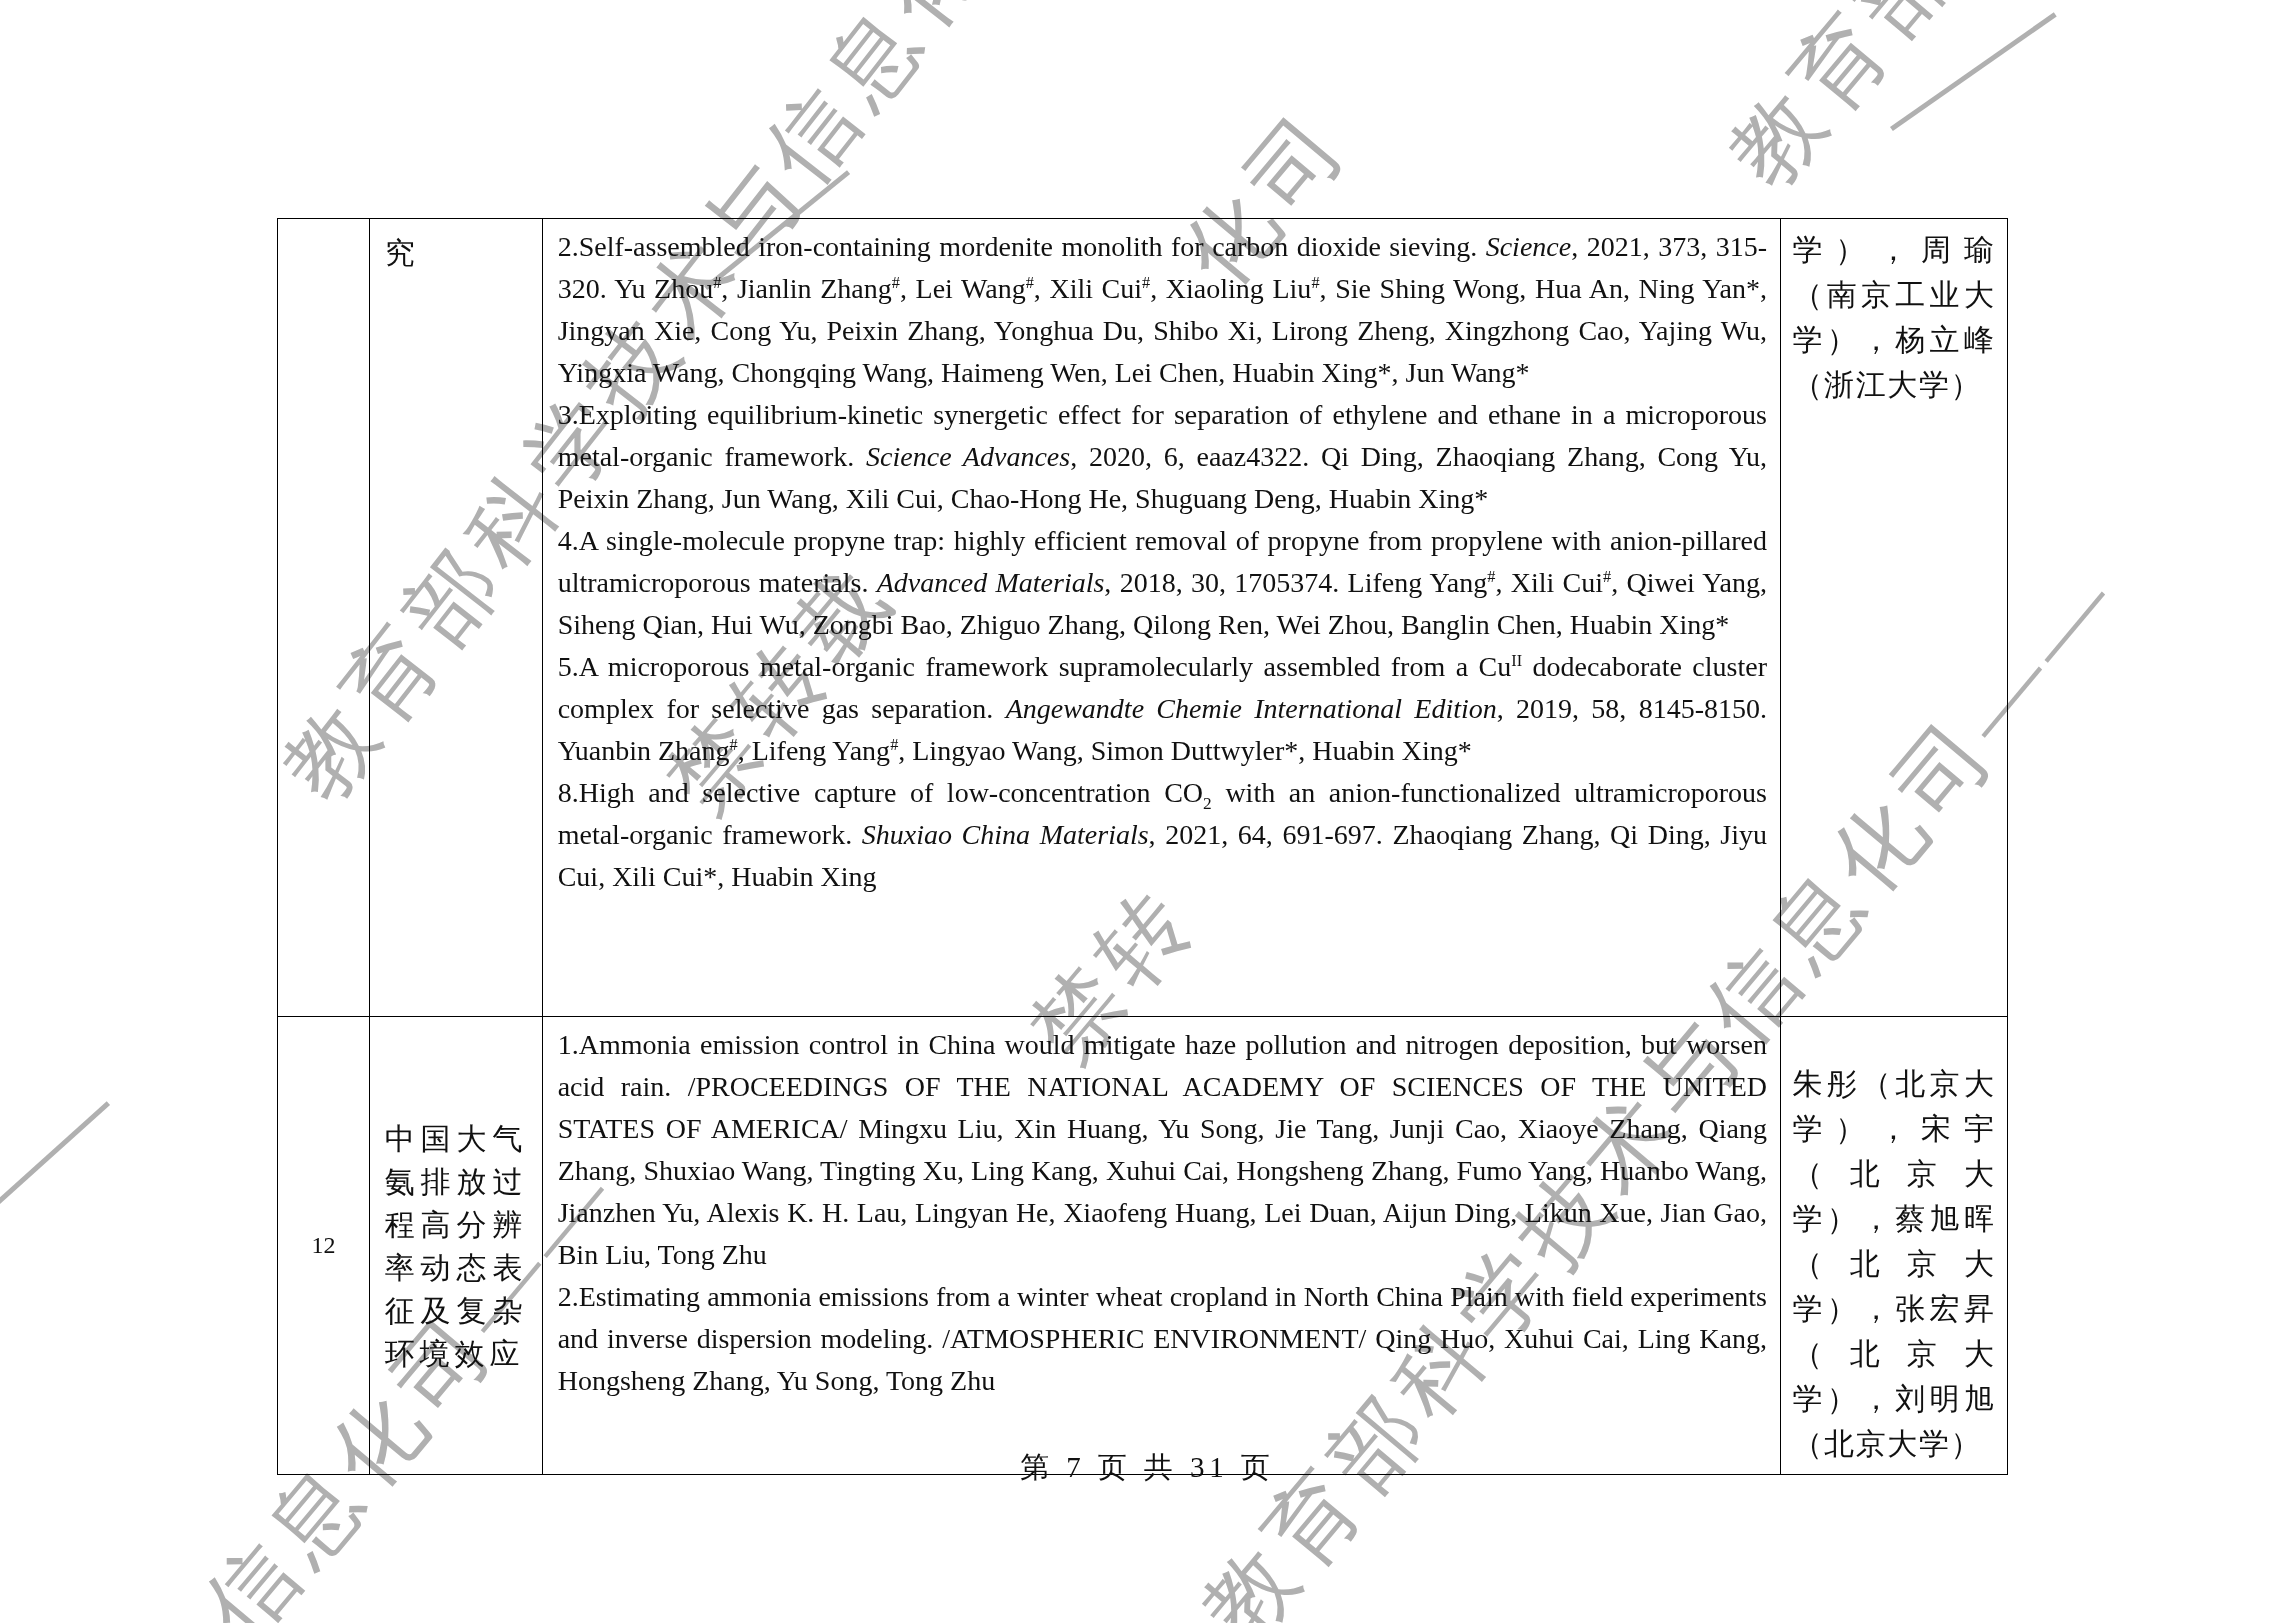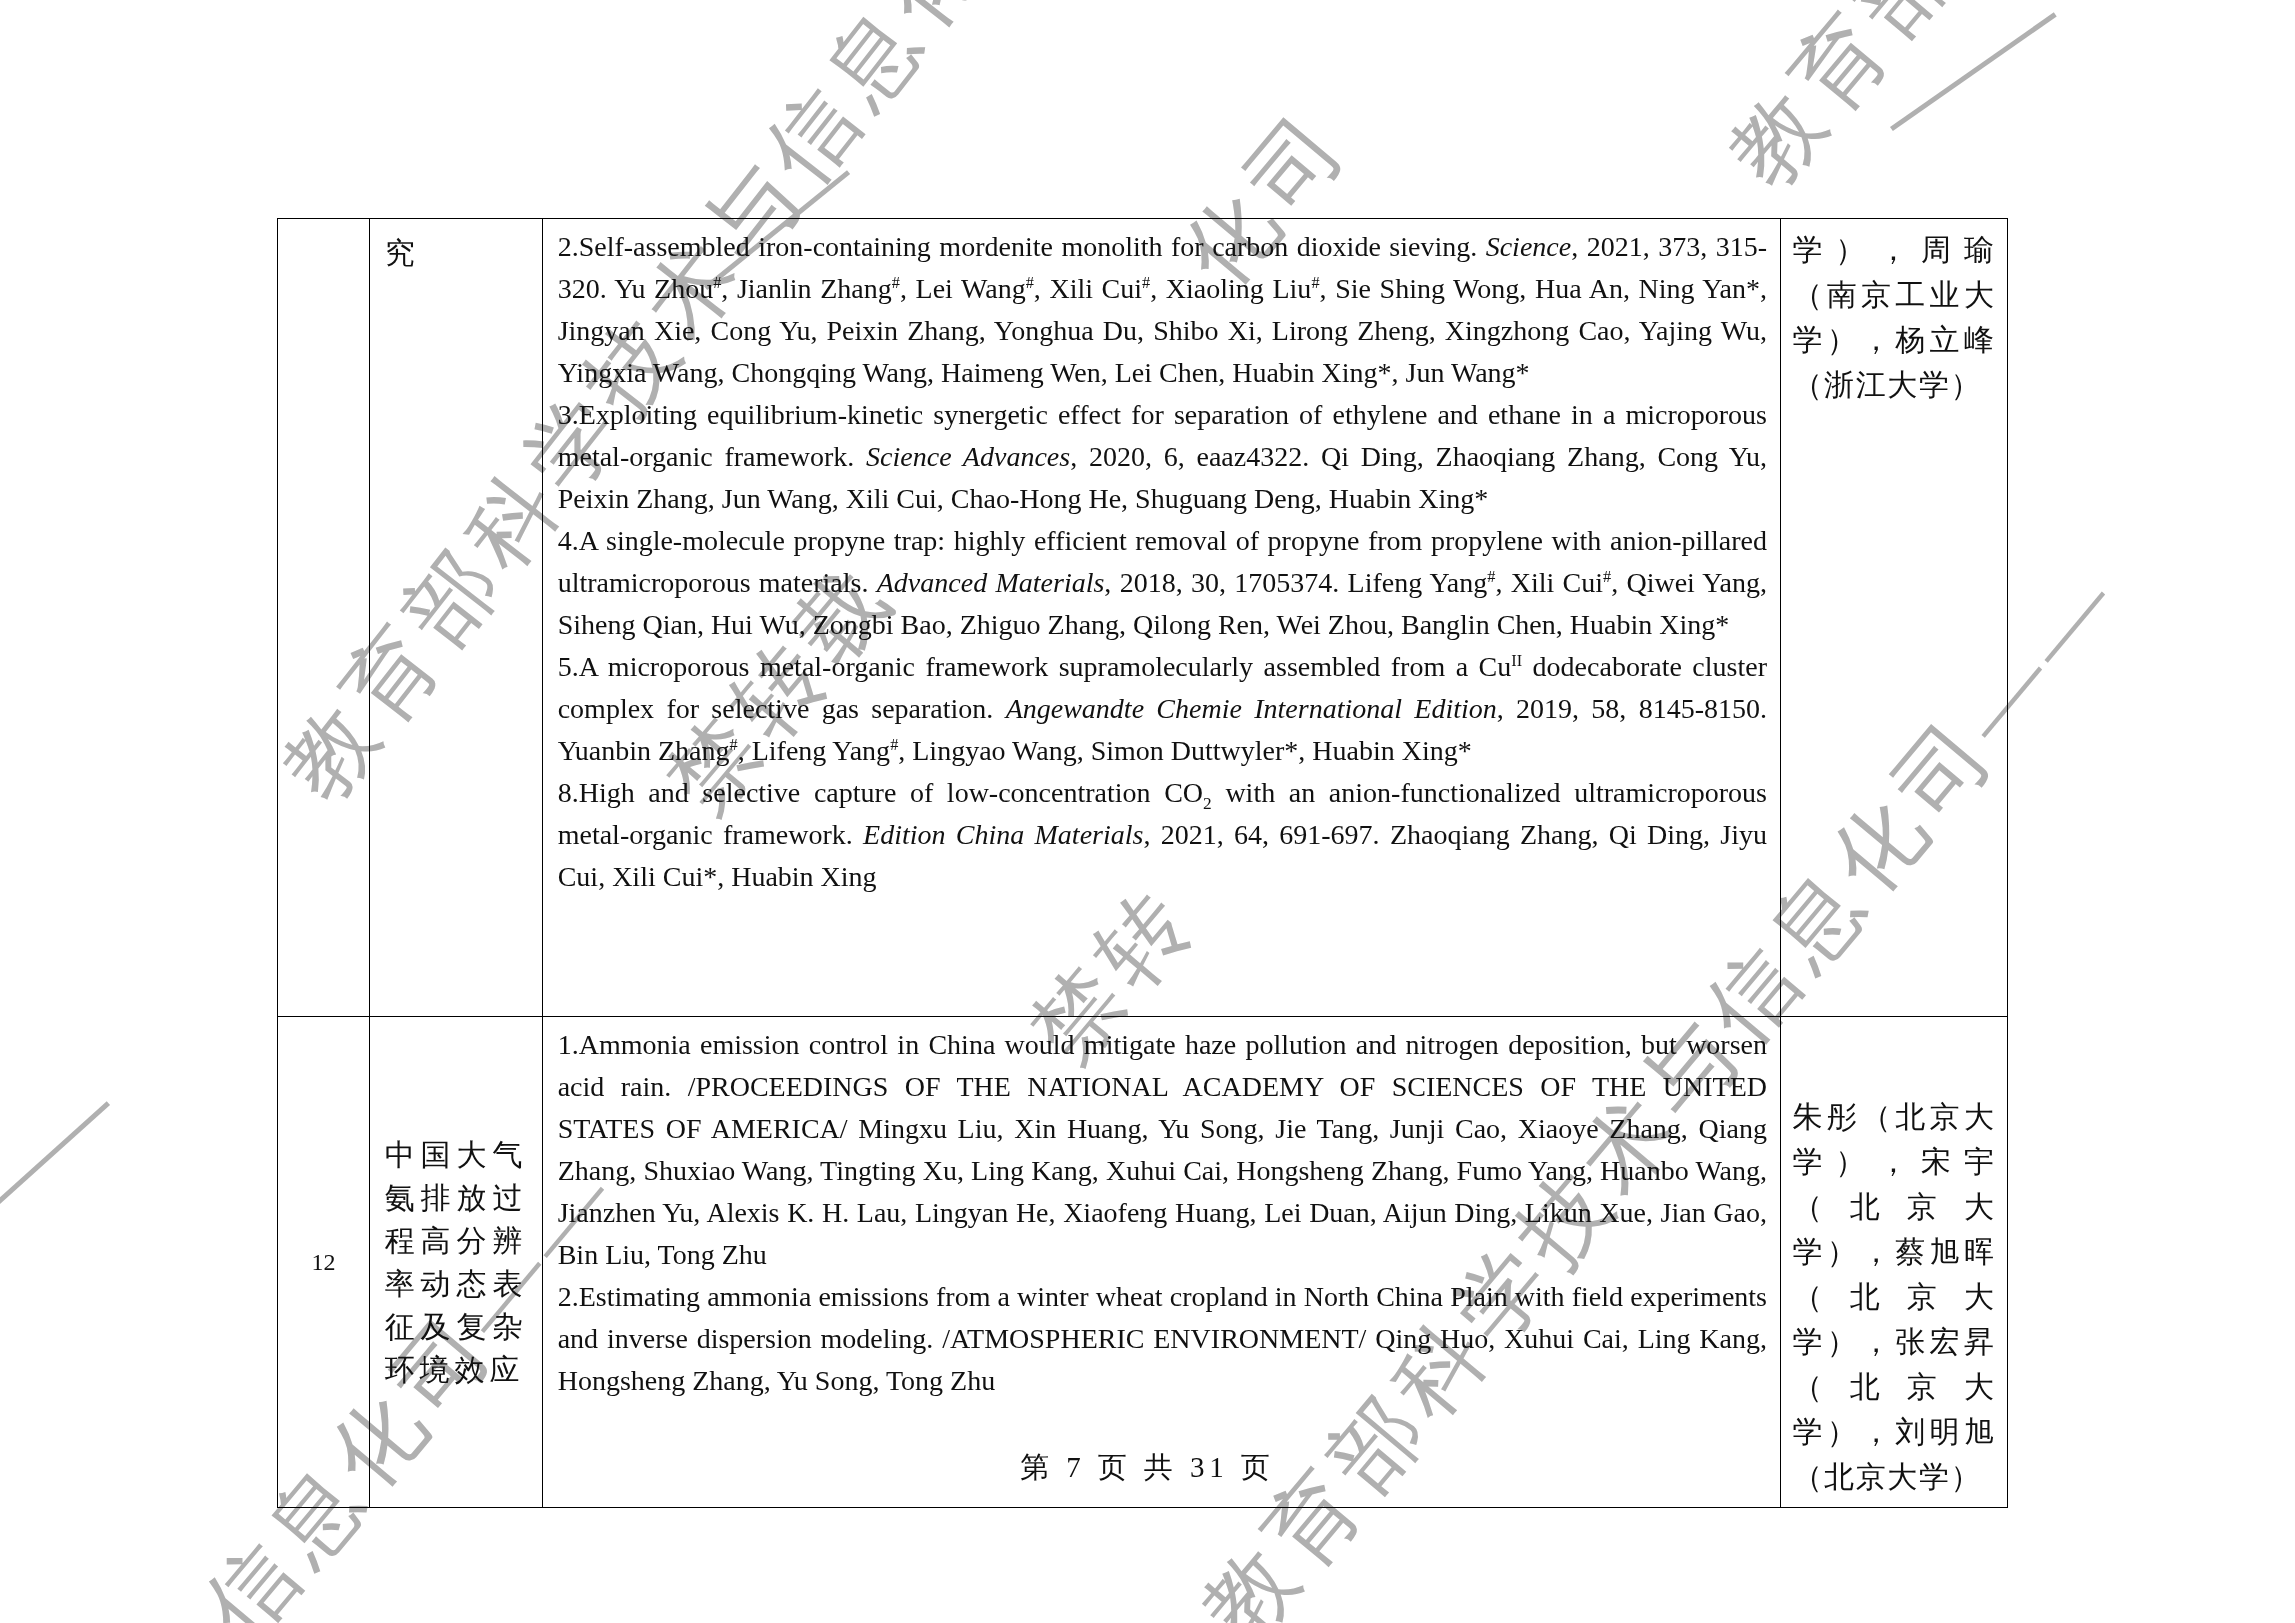--- a/index.html
+++ b/index.html
@@ -63,21 +63,21 @@
   .cite-para i{}
   .cite-para sup{font-size:0.58em;vertical-align:super;line-height:0;}
   .cite-para sub{font-size:0.62em;vertical-align:sub;line-height:0;}
   .expert-cell{
     font-size:30px;
     line-height:45px;
     padding:8.2px 11.5px;
     text-align:justify;
     letter-spacing:1.6px;
   }
-  .expert-cell.pad-top{padding-top:77px;}
+  .expert-cell.pad-top{padding-top:44px;}
   
   .footer{
     position:absolute;top:1448px;left:0;width:100%;
     text-align:center;
     font-size:29px;
     letter-spacing:4.9px;
     z-index:2;
   }
 </style>
 </head>
@@ -107,21 +107,21 @@
     </colgroup>
     <tbody>
       <tr style="height:798px;">
         <td class="num-cell"></td>
         <td class="title-cell">究</td>
         <td class="cite-cell">
             <div class="cite-para"><span>2.Self-assembled iron-containing mordenite monolith for carbon dioxide sieving. </span><i>Science</i><span>, 2021, 373, 315-320. Yu Zhou</span><sup>#</sup><span>, Jianlin Zhang</span><sup>#</sup><span>, Lei Wang</span><sup>#</sup><span>, Xili Cui</span><sup>#</sup><span>, Xiaoling Liu</span><sup>#</sup><span>, Sie Shing Wong, Hua An, Ning Yan*, Jingyan Xie, Cong Yu, Peixin Zhang, Yonghua Du, Shibo Xi, Lirong Zheng, Xingzhong Cao, Yajing Wu, Yingxia Wang, Chongqing Wang, Haimeng Wen, Lei Chen, Huabin Xing*, Jun Wang*</span></div>
             <div class="cite-para"><span>3.Exploiting equilibrium-kinetic synergetic effect for separation of ethylene and ethane in a microporous metal-organic framework. </span><i>Science Advances</i><span>, 2020, 6, eaaz4322. Qi Ding, Zhaoqiang Zhang, Cong Yu, Peixin Zhang, Jun Wang, Xili Cui, Chao-Hong He, Shuguang Deng, Huabin Xing*</span></div>
             <div class="cite-para"><span>4.A single-molecule propyne trap: highly efficient removal of propyne from propylene with anion-pillared ultramicroporous materials. </span><i>Advanced Materials</i><span>, 2018, 30, 1705374. Lifeng Yang</span><sup>#</sup><span>, Xili Cui</span><sup>#</sup><span>, Qiwei Yang, Siheng Qian, Hui Wu, Zongbi Bao, Zhiguo Zhang, Qilong Ren, Wei Zhou, Banglin Chen, Huabin Xing*</span></div>
             <div class="cite-para"><span>5.A microporous metal-organic framework supramolecularly assembled from a Cu</span><sup>II</sup><span> dodecaborate cluster complex for selective gas separation. </span><i>Angewandte Chemie International Edition</i><span>, 2019, 58, 8145-8150. Yuanbin Zhang</span><sup>#</sup><span>, Lifeng Yang</span><sup>#</sup><span>, Lingyao Wang, Simon Duttwyler*, Huabin Xing*</span></div>
-            <div class="cite-para"><span>8.High and selective capture of low-concentration CO</span><sub>2</sub><span> with an anion-functionalized ultramicroporous metal-organic framework. </span><i>Edition China Materials</i><span>, 2021, 64, 691-697. Zhaoqiang Zhang, Qi Ding, Jiyu Cui, Xili Cui*, Huabin Xing</span></div>
+            <div class="cite-para"><span>8.High and selective capture of low-concentration CO</span><sub>2</sub><span> with an anion-functionalized ultramicroporous metal-organic framework. </span><i>Shuxiao China Materials</i><span>, 2021, 64, 691-697. Zhaoqiang Zhang, Qi Ding, Jiyu Cui, Xili Cui*, Huabin Xing</span></div>
           </td>
         <td class="expert-cell">学），周瑜（南京工业大学），杨立峰（浙江大学）</td>
       </tr>
       <tr style="height:393px;">
         <td class="num-cell">12</td>
         <td class="title-cell middle">中国大气氨排放过程高分辨率动态表征及复杂环境效应</td>
         <td class="cite-cell">
             <div class="cite-para"><span>1.Ammonia emission control in China would mitigate haze pollution and nitrogen deposition, but worsen acid rain. /PROCEEDINGS OF THE NATIONAL ACADEMY OF SCIENCES OF THE UNITED STATES OF AMERICA/ Mingxu Liu, Xin Huang, Yu Song, Jie Tang, Junji Cao, Xiaoye Zhang, Qiang Zhang, Shuxiao Wang, Tingting Xu, Ling Kang, Xuhui Cai, Hongsheng Zhang, Fumo Yang, Huanbo Wang, Jianzhen Yu, Alexis K. H. Lau, Lingyan He, Xiaofeng Huang, Lei Duan, Aijun Ding, Likun Xue, Jian Gao, Bin Liu, Tong Zhu</span></div>
             <div class="cite-para"><span>2.Estimating ammonia emissions from a winter wheat cropland in North China Plain with field experiments and inverse dispersion modeling. /ATMOSPHERIC ENVIRONMENT/ Qing Huo, Xuhui Cai, Ling Kang, Hongsheng Zhang, Yu Song, Tong Zhu</span></div>
           </td>

